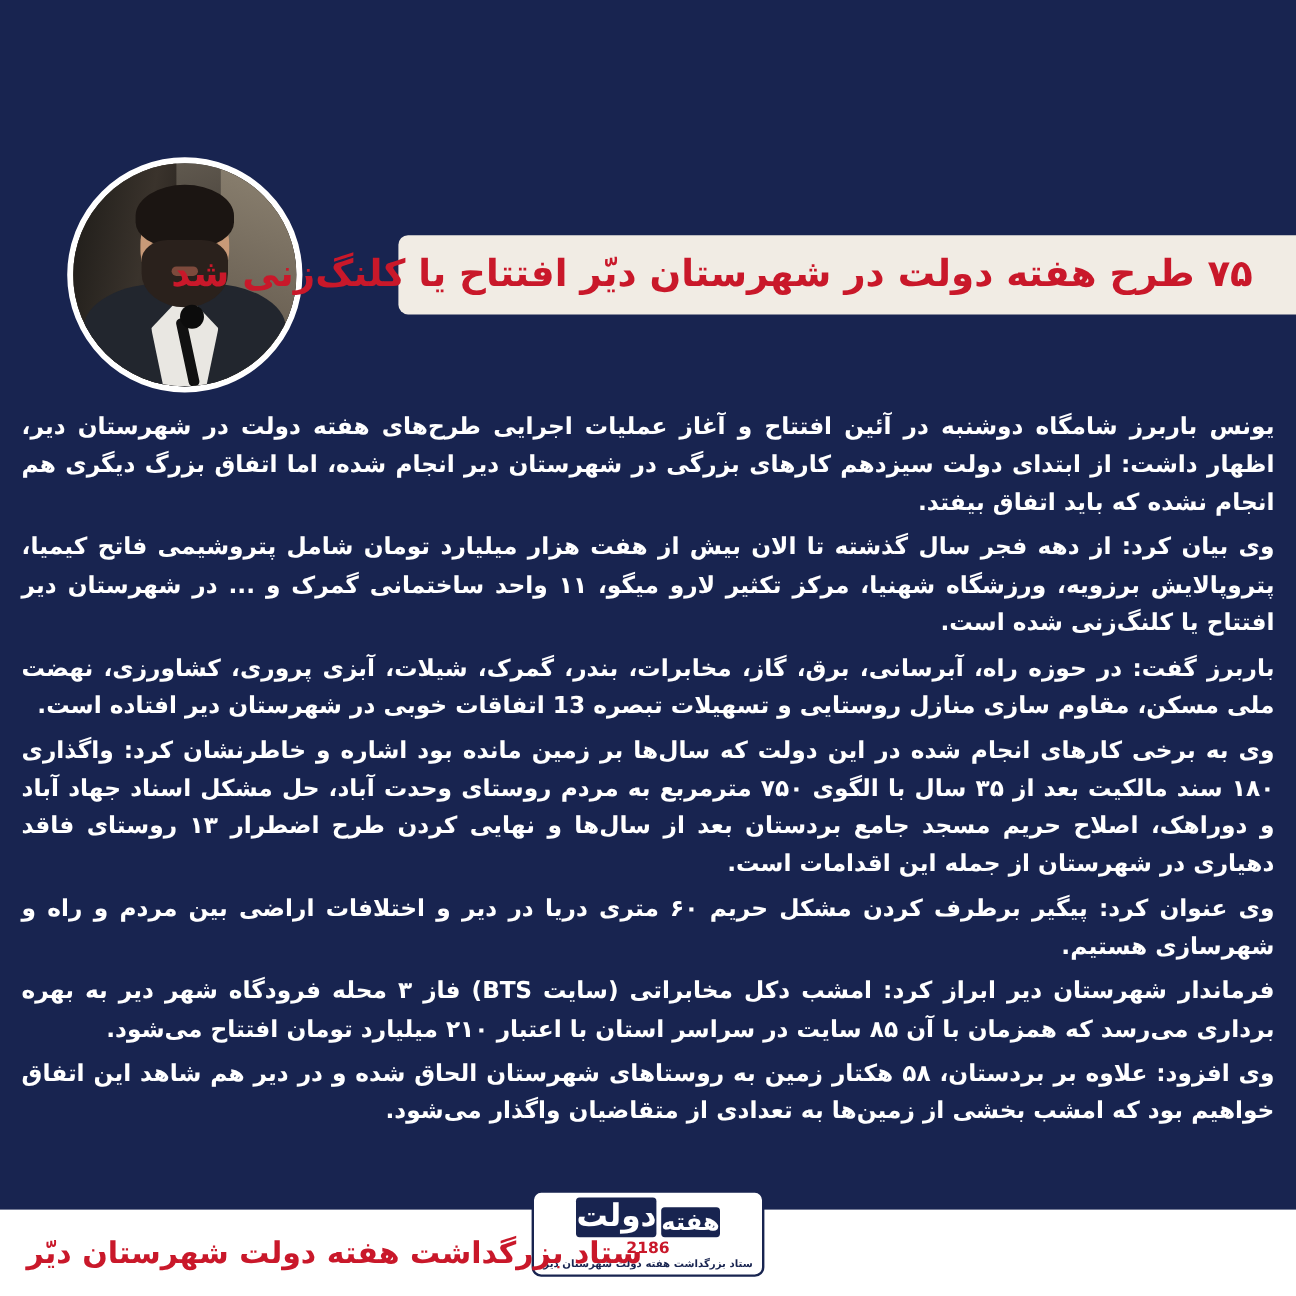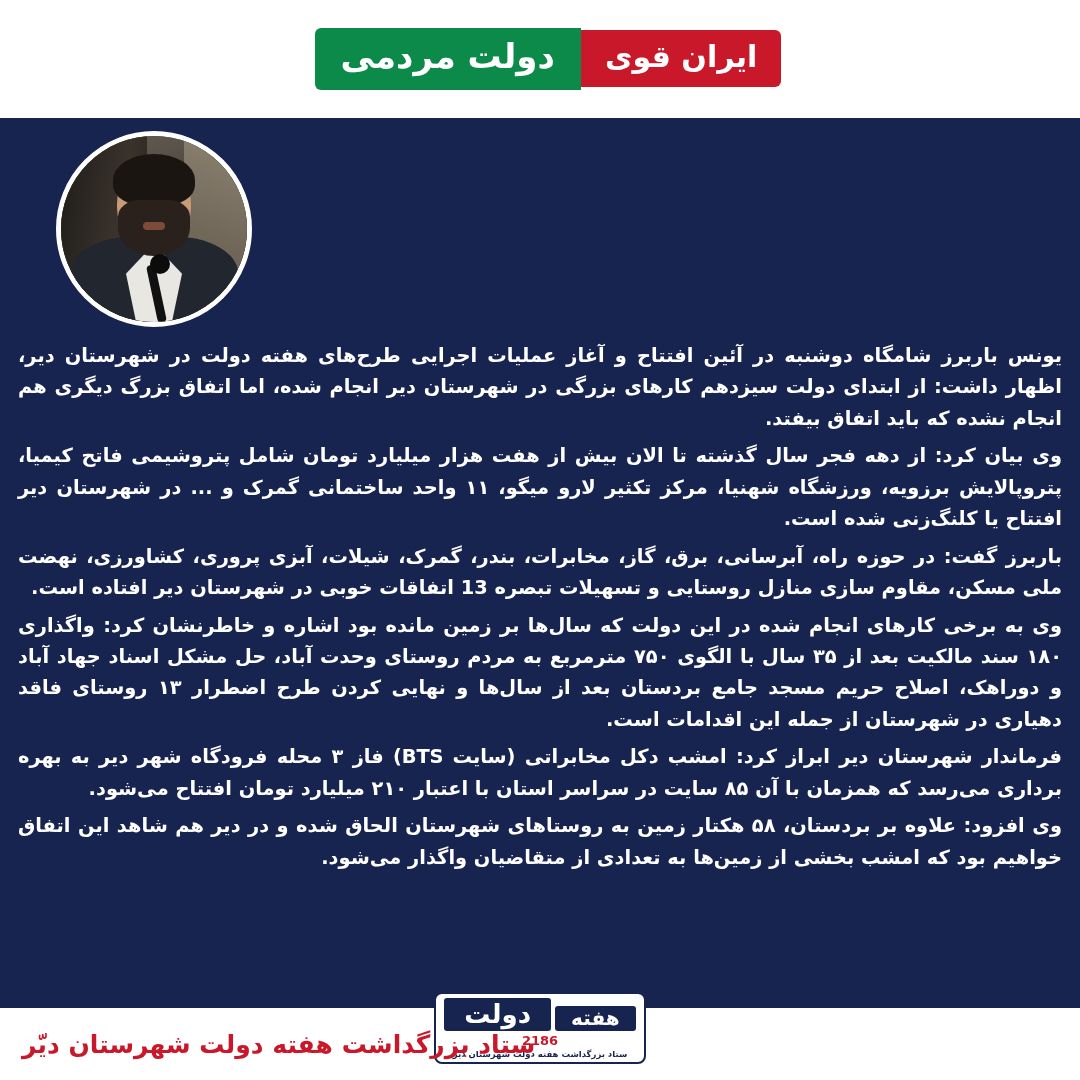--- a/index.html
+++ b/index.html
@@ -267,27 +267,27 @@
   .bottom-logo .lg-top {
     display: flex;
     gap: 4px;
     align-items: flex-end;
   }
   .bottom-logo .blk {
     background: #182450;
     color: #fff;
     font-size: 20px;
     font-weight: bold;
-    padding: 2px 16px;
+    padding: 2px 0;
     border-radius: 3px;
     line-height: 1.05;
   }
   .bottom-logo .blk.big {
     font-size: 26px;
-    padding: 3px 20px;
+    padding: 3px 0;
   }
   .bottom-logo .year {
     color: #c9182a;
     font-size: 13px;
     font-weight: bold;
     margin-top: 2px;
   }
   .bottom-logo .sub {
     color: #182450;
     font-size: 8.5px;
@@ -303,47 +303,45 @@
     flex-direction: column;
     align-items: center;
     background: #fff;
   }
 </style>
 </head>
 <body>
 
 <div class="poster">
 
-  <div class="top-bar">
-    <div class="logo-group">
-      <div class="logo-green">دولت مردمی</div>
-      <div class="logo-red">ایران قوی</div>
-    </div>
-  </div>
 
   <div class="portrait">
     <div class="bg-room"></div>
     <div class="curtain"></div>
     <div class="wall-right"></div>
     <div class="suit"></div>
     <div class="shirt"></div>
     <div class="head"></div>
     <div class="hair"></div>
     <div class="beard"></div>
     <div class="mouth"></div>
     <div class="mic"></div>
     <div class="mic-head"></div>
   </div>
 
+  <div class="headline">
+    <div class="headline-text">۷۵ طرح هفته دولت در شهرستان دیّر افتتاح یا کلنگ‌زنی شد</div>
+  </div>
 
   <div class="body-area">
     <p class="para">یونس باربرز شامگاه دوشنبه در آئین افتتاح و آغاز عملیات اجرایی طرح‌های هفته دولت در شهرستان دیر، اظهار داشت: از ابتدای دولت سیزدهم کارهای بزرگی در شهرستان دیر انجام شده، اما اتفاق بزرگ دیگری هم انجام نشده که باید اتفاق بیفتد.</p>
     <p class="para">وی بیان کرد: از دهه فجر سال گذشته تا الان بیش از هفت هزار میلیارد تومان شامل پتروشیمی فاتح کیمیا، پتروپالایش برزویه، ورزشگاه شهنیا، مرکز تکثیر لارو میگو، ۱۱ واحد ساختمانی گمرک و ... در شهرستان دیر افتتاح یا کلنگ‌زنی شده است.</p>
     <p class="para">باربرز گفت: در حوزه راه، آبرسانی، برق، گاز، مخابرات، بندر، گمرک، شیلات، آبزی پروری، کشاورزی، نهضت ملی مسکن، مقاوم سازی منازل روستایی و تسهیلات تبصره 13 اتفاقات خوبی در شهرستان دیر افتاده است.</p>
     <p class="para">وی به برخی کارهای انجام شده در این دولت که سال‌ها بر زمین مانده بود اشاره و خاطرنشان کرد: واگذاری ۱۸۰ سند مالکیت بعد از ۳۵ سال با الگوی ۷۵۰ مترمربع به مردم روستای وحدت آباد، حل مشکل اسناد جهاد آباد و دوراهک، اصلاح حریم مسجد جامع بردستان بعد از سال‌ها و نهایی کردن طرح اضطرار ۱۳ روستای فاقد دهیاری در شهرستان از جمله این اقدامات است.</p>
+    <p class="para">وی عنوان کرد: پیگیر برطرف کردن مشکل حریم ۶۰ متری دریا در دیر و اختلافات اراضی بین مردم و راه و شهرسازی هستیم.</p>
     <p class="para">فرماندار شهرستان دیر ابراز کرد: امشب دکل مخابراتی (سایت BTS) فاز ۳ محله فرودگاه شهر دیر به بهره برداری می‌رسد که همزمان با آن ۸۵ سایت در سراسر استان با اعتبار ۲۱۰ میلیارد تومان افتتاح می‌شود.</p>
     <p class="para">وی افزود: علاوه بر بردستان، ۵۸ هکتار زمین به روستاهای شهرستان الحاق شده و در دیر هم شاهد این اتفاق خواهیم بود که امشب بخشی از زمین‌ها به تعدادی از متقاضیان واگذار می‌شود.</p>
   </div>
 
   <div class="bottom-bar">
 
     <div class="bottom-logo">
       <div class="lg-wrap">
         <div class="lg-top">
           <span class="blk">هفته</span>

